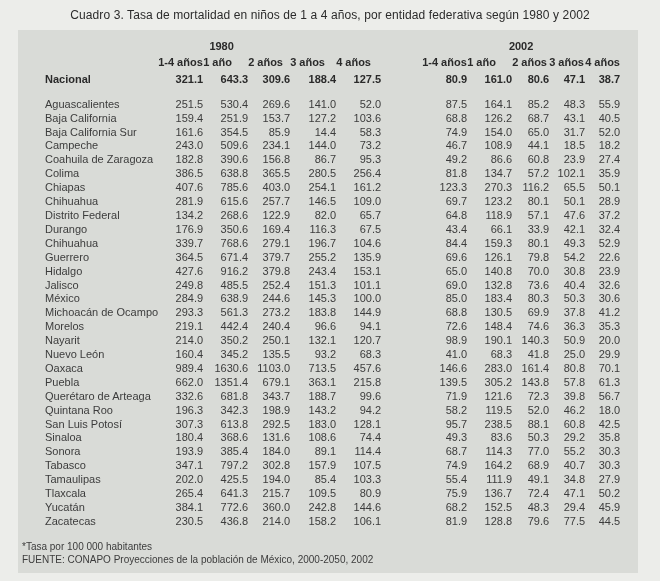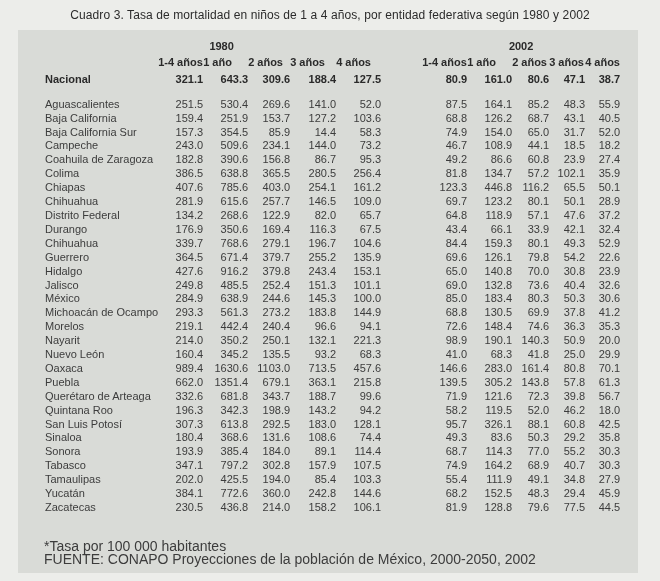--- a/index.html
+++ b/index.html
@@ -40,22 +40,22 @@
   }
   .year-row th.year-1980{padding-right:96px;}
   .age-row th{
     font-weight:bold;text-align:left;color:#2a2a2a;
     padding-bottom:3px;
   }
   td.num{text-align:right;}
   td.name{text-align:left;padding-left:17px;}
   tr.national-row td{font-weight:bold;color:#2a2a2a;padding-bottom:11px;}
   .footnotes{
-    position:absolute;left:26px;bottom:7px;
-    font-size:14px;line-height:13px;color:#3c3c3c;
+    position:absolute;left:4px;bottom:7px;
+    font-size:10px;line-height:13px;color:#3c3c3c;
   }
 </style>
 </head>
 <body>
 
 <div class="title">Cuadro 3. Tasa de mortalidad en niños  de 1 a 4 años,  por entidad federativa según 1980 y 2002</div>
 
 <div class="panel">
   <table>
     <colgroup>
@@ -132,21 +132,21 @@
           <td class="num">103.6</td>
           <td class="gapcol"></td>
           <td class="num">68.8</td>
           <td class="num">126.2</td>
           <td class="num">68.7</td>
           <td class="num">43.1</td>
           <td class="num">40.5</td>
         </tr>
         <tr>
           <td class="name">Baja California Sur</td>
-          <td class="num">157.3</td>
+          <td class="num">161.6</td>
           <td class="num">354.5</td>
           <td class="num">85.9</td>
           <td class="num">14.4</td>
           <td class="num">58.3</td>
           <td class="gapcol"></td>
           <td class="num">74.9</td>
           <td class="num">154.0</td>
           <td class="num">65.0</td>
           <td class="num">31.7</td>
           <td class="num">52.0</td>
@@ -195,21 +195,21 @@
         </tr>
         <tr>
           <td class="name">Chiapas</td>
           <td class="num">407.6</td>
           <td class="num">785.6</td>
           <td class="num">403.0</td>
           <td class="num">254.1</td>
           <td class="num">161.2</td>
           <td class="gapcol"></td>
           <td class="num">123.3</td>
-          <td class="num">446.8</td>
+          <td class="num">270.3</td>
           <td class="num">116.2</td>
           <td class="num">65.5</td>
           <td class="num">50.1</td>
         </tr>
         <tr>
           <td class="name">Chihuahua</td>
           <td class="num">281.9</td>
           <td class="num">615.6</td>
           <td class="num">257.7</td>
           <td class="num">146.5</td>
@@ -346,21 +346,21 @@
           <td class="num">74.6</td>
           <td class="num">36.3</td>
           <td class="num">35.3</td>
         </tr>
         <tr>
           <td class="name">Nayarit</td>
           <td class="num">214.0</td>
           <td class="num">350.2</td>
           <td class="num">250.1</td>
           <td class="num">132.1</td>
-          <td class="num">221.3</td>
+          <td class="num">120.7</td>
           <td class="gapcol"></td>
           <td class="num">98.9</td>
           <td class="num">190.1</td>
           <td class="num">140.3</td>
           <td class="num">50.9</td>
           <td class="num">20.0</td>
         </tr>
         <tr>
           <td class="name">Nuevo León</td>
           <td class="num">160.4</td>
@@ -433,21 +433,21 @@
         </tr>
         <tr>
           <td class="name">San Luis Potosí</td>
           <td class="num">307.3</td>
           <td class="num">613.8</td>
           <td class="num">292.5</td>
           <td class="num">183.0</td>
           <td class="num">128.1</td>
           <td class="gapcol"></td>
           <td class="num">95.7</td>
-          <td class="num">326.1</td>
+          <td class="num">238.5</td>
           <td class="num">88.1</td>
           <td class="num">60.8</td>
           <td class="num">42.5</td>
         </tr>
         <tr>
           <td class="name">Sinaloa</td>
           <td class="num">180.4</td>
           <td class="num">368.6</td>
           <td class="num">131.6</td>
           <td class="num">108.6</td>
@@ -493,20 +493,34 @@
           <td class="num">425.5</td>
           <td class="num">194.0</td>
           <td class="num">85.4</td>
           <td class="num">103.3</td>
           <td class="gapcol"></td>
           <td class="num">55.4</td>
           <td class="num">111.9</td>
           <td class="num">49.1</td>
           <td class="num">34.8</td>
           <td class="num">27.9</td>
+        </tr>
+        <tr>
+          <td class="name">Tlaxcala</td>
+          <td class="num">265.4</td>
+          <td class="num">641.3</td>
+          <td class="num">215.7</td>
+          <td class="num">109.5</td>
+          <td class="num">80.9</td>
+          <td class="gapcol"></td>
+          <td class="num">75.9</td>
+          <td class="num">136.7</td>
+          <td class="num">72.4</td>
+          <td class="num">47.1</td>
+          <td class="num">50.2</td>
         </tr>
         <tr>
           <td class="name">Yucatán</td>
           <td class="num">384.1</td>
           <td class="num">772.6</td>
           <td class="num">360.0</td>
           <td class="num">242.8</td>
           <td class="num">144.6</td>
           <td class="gapcol"></td>
           <td class="num">68.2</td>

